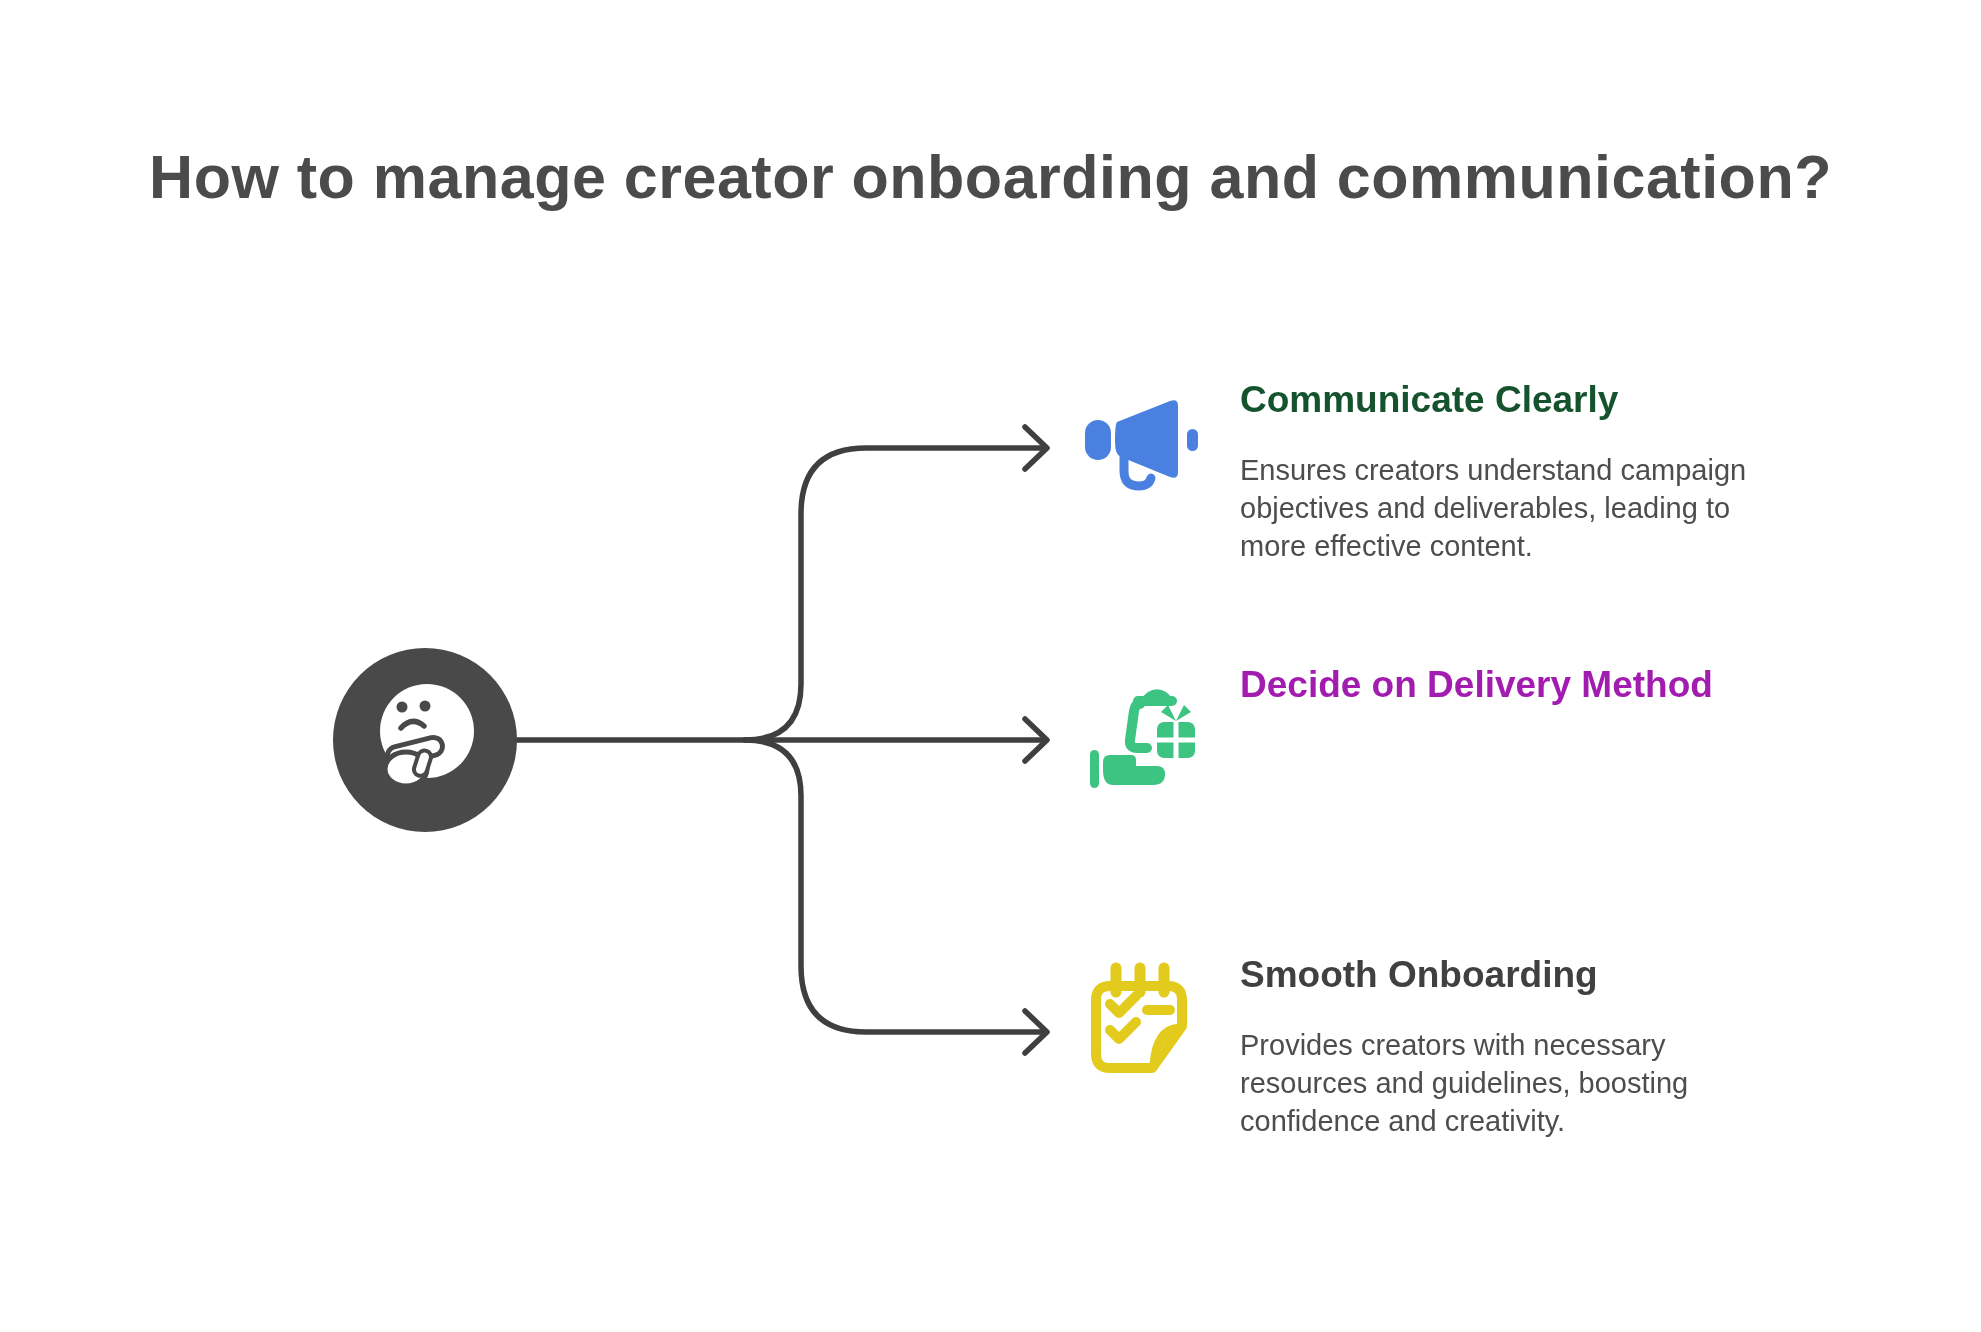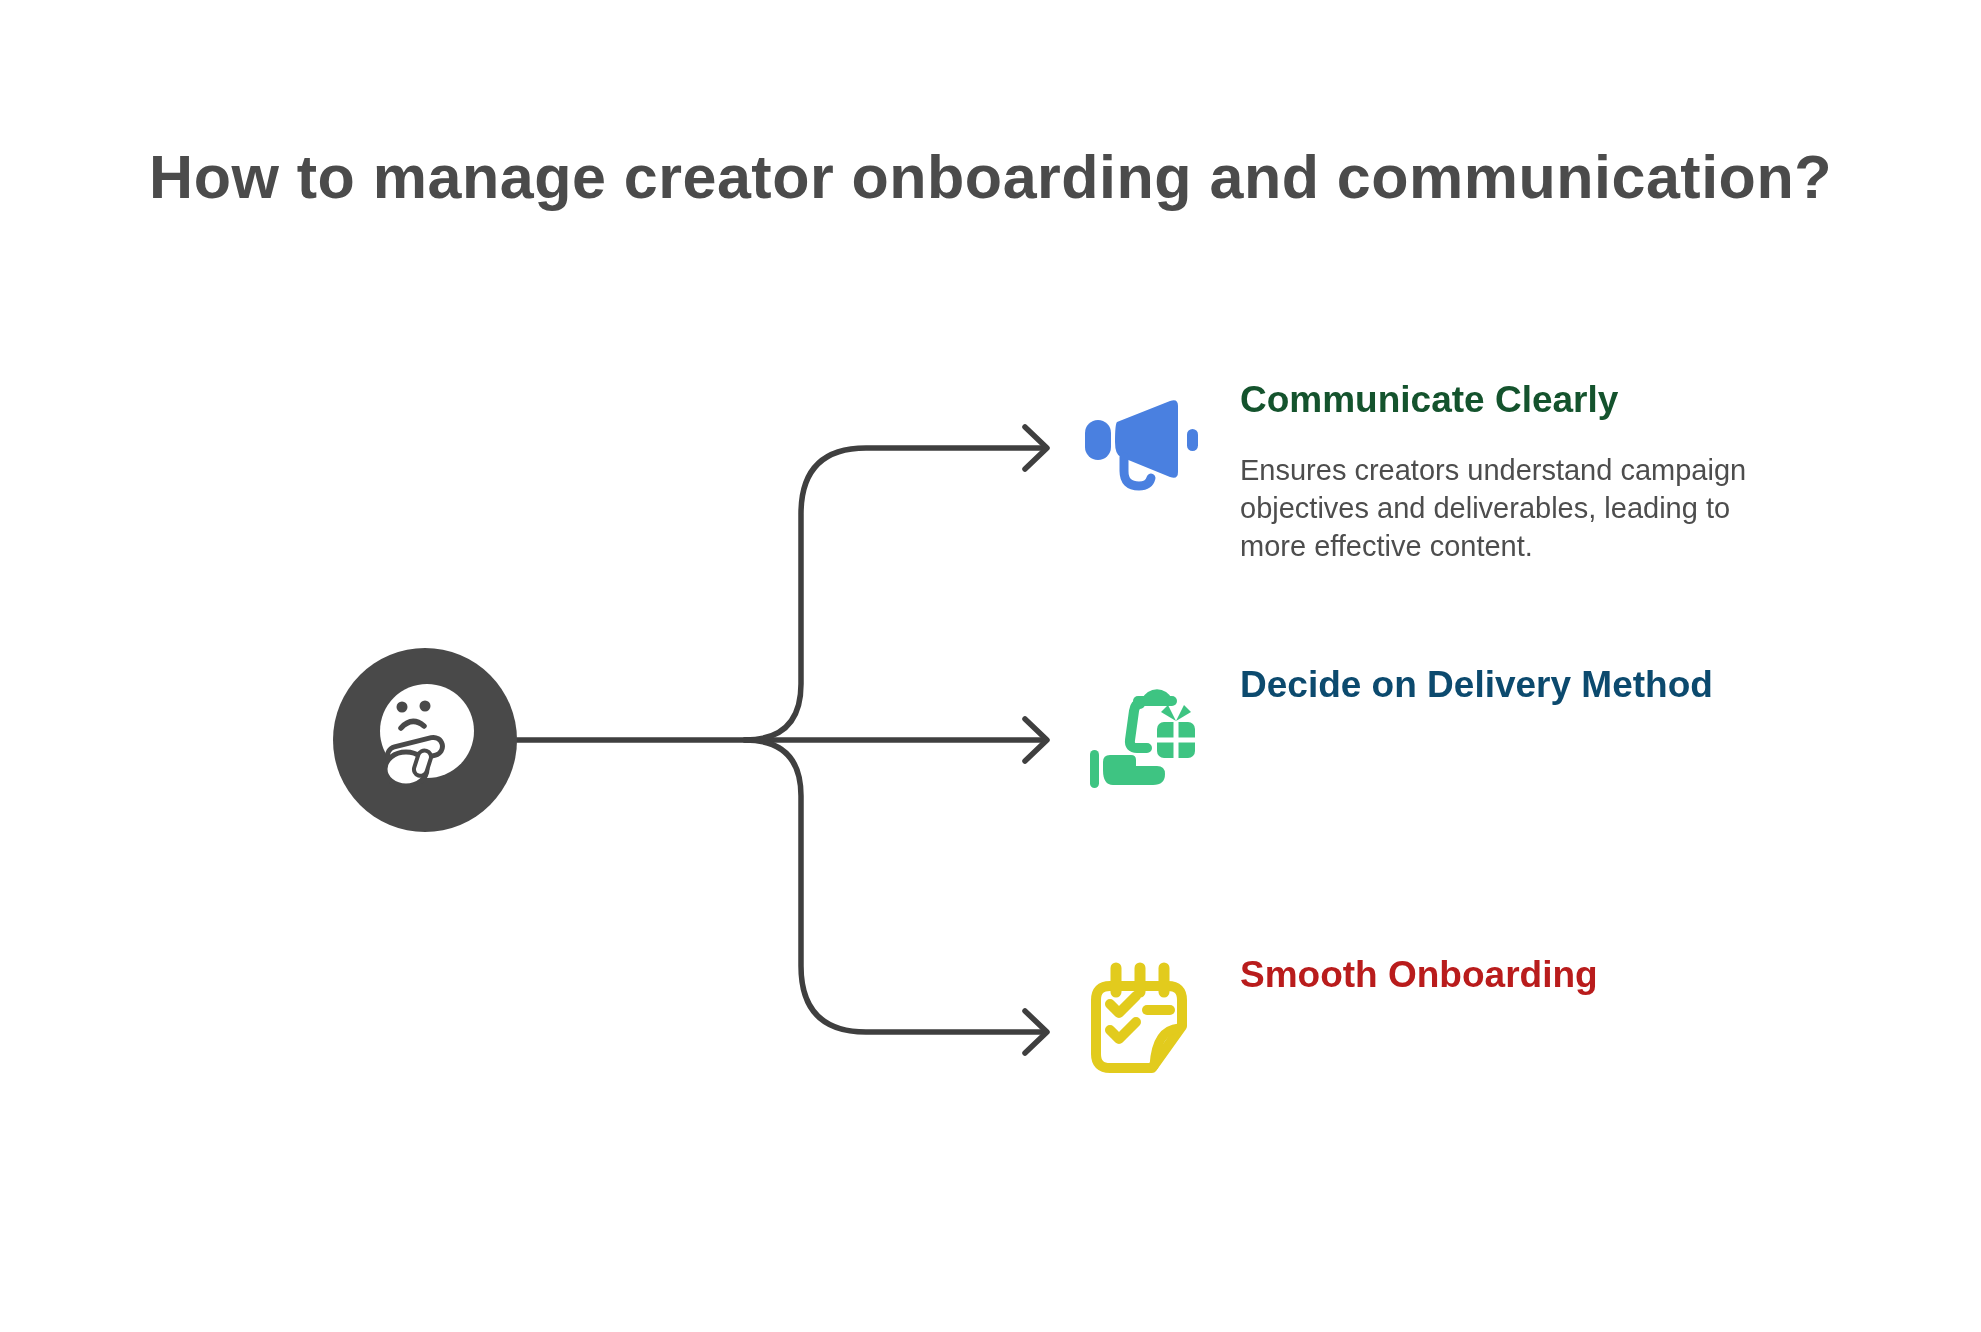--- a/index.html
+++ b/index.html
@@ -115,28 +115,31 @@
     <path d="M 65,34 Q 60,34 59,41 L 55,70 Q 54,78 62,78 L 72,78" fill="none" stroke="currentColor" stroke-width="10" stroke-linecap="round" stroke-linejoin="round"></path>
     <rect x="82" y="52" width="38" height="36" rx="7" fill="currentColor"></rect>
     <rect x="98.5" y="52" width="5" height="36" fill="#ffffff"></rect>
     <rect x="82" y="67.5" width="38" height="5" fill="#ffffff"></rect>
     <path d="M 86,42 L 101,51 L 93,35 Z" fill="currentColor"></path>
     <path d="M 116,42 L 101,51 L 109,35 Z" fill="currentColor"></path>
     <rect x="15" y="80" width="9" height="38" rx="4.5" fill="currentColor"></rect>
     <path d="M 35,85 L 56,85 Q 61,85 61,90 L 61,96 L 82,96 Q 90,96 90,104 Q 90,115 78,115 L 38,115 Q 28,115 28,100 L 28,92 Q 28,85 35,85 Z" fill="currentColor"></path>
   </svg>
   <section class="item item-1">
-    <h2 class="item-heading" style="color: #0c4a6e;">Decide on Delivery Method</h2>
+    <h2 class="item-heading" style="color: #a21caf;">Decide on Delivery Method</h2>
   </section>
 
   <svg class="node-icon icon-checklist" viewBox="0 0 110 120" style="color: rgb(226, 203, 29);">
     <path d="M 24,26 H 82 Q 96,26 96,40 V 66 L 66,108 H 24 Q 10,108 10,94 V 40 Q 10,26 24,26 Z" fill="none" stroke="currentColor" stroke-width="10" stroke-linejoin="round"></path>
     <path d="M 93,68 Q 70,70 68,106" fill="none" stroke="currentColor" stroke-width="9" stroke-linecap="round"></path>
     <path d="M 30,8 V 32 M 54,8 V 32 M 78,8 V 32" fill="none" stroke="currentColor" stroke-width="11" stroke-linecap="round"></path>
     <path d="M 24,44 L 33,53 L 50,36" fill="none" stroke="currentColor" stroke-width="10" stroke-linecap="round" stroke-linejoin="round"></path>
     <path d="M 24,70 L 33,79 L 50,62" fill="none" stroke="currentColor" stroke-width="10" stroke-linecap="round" stroke-linejoin="round"></path>
     <path d="M 61,50 H 84" fill="none" stroke="currentColor" stroke-width="10" stroke-linecap="round"></path>
   </svg>
   <section class="item item-2">
-    <h2 class="item-heading" style="color: #b91c1c;">Smooth Onboarding</h2>
+    <h2 class="item-heading" style="color: #404040;">Smooth Onboarding</h2>
+    <p class="item-desc">Provides creators with necessary
+resources and guidelines, boosting
+confidence and creativity.</p>
   </section>
 
 </div>
 
 </body></html>

